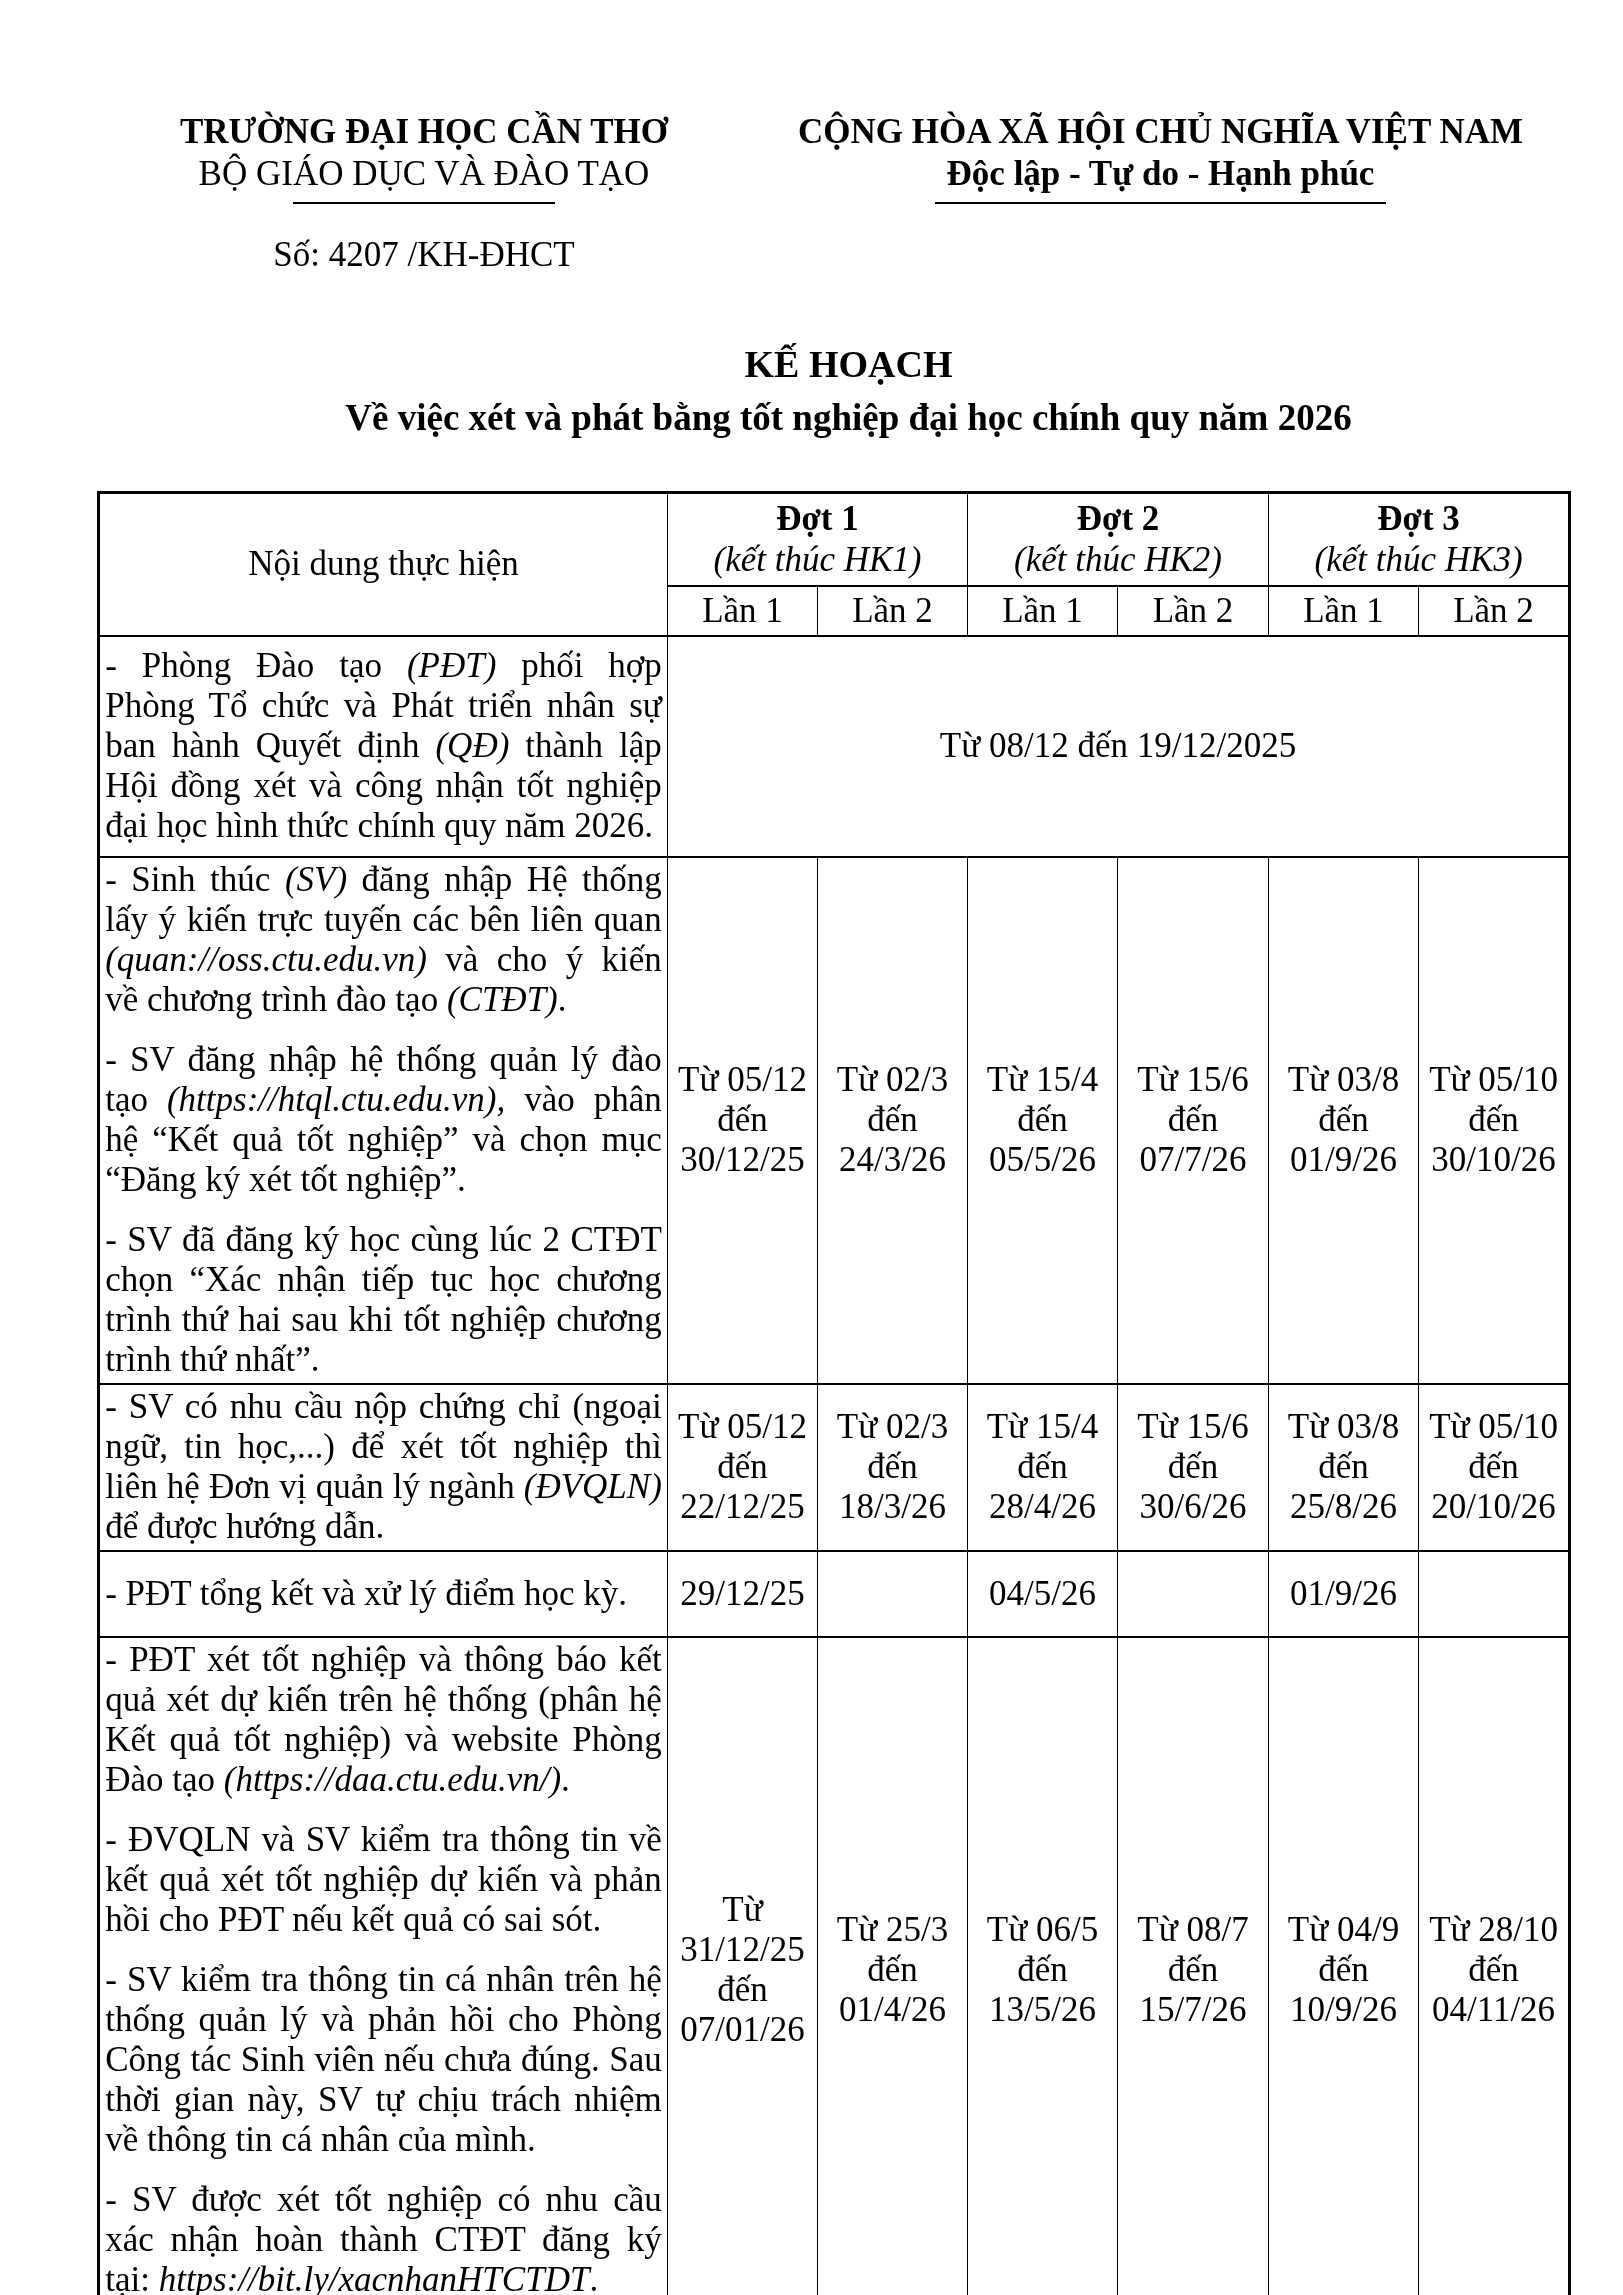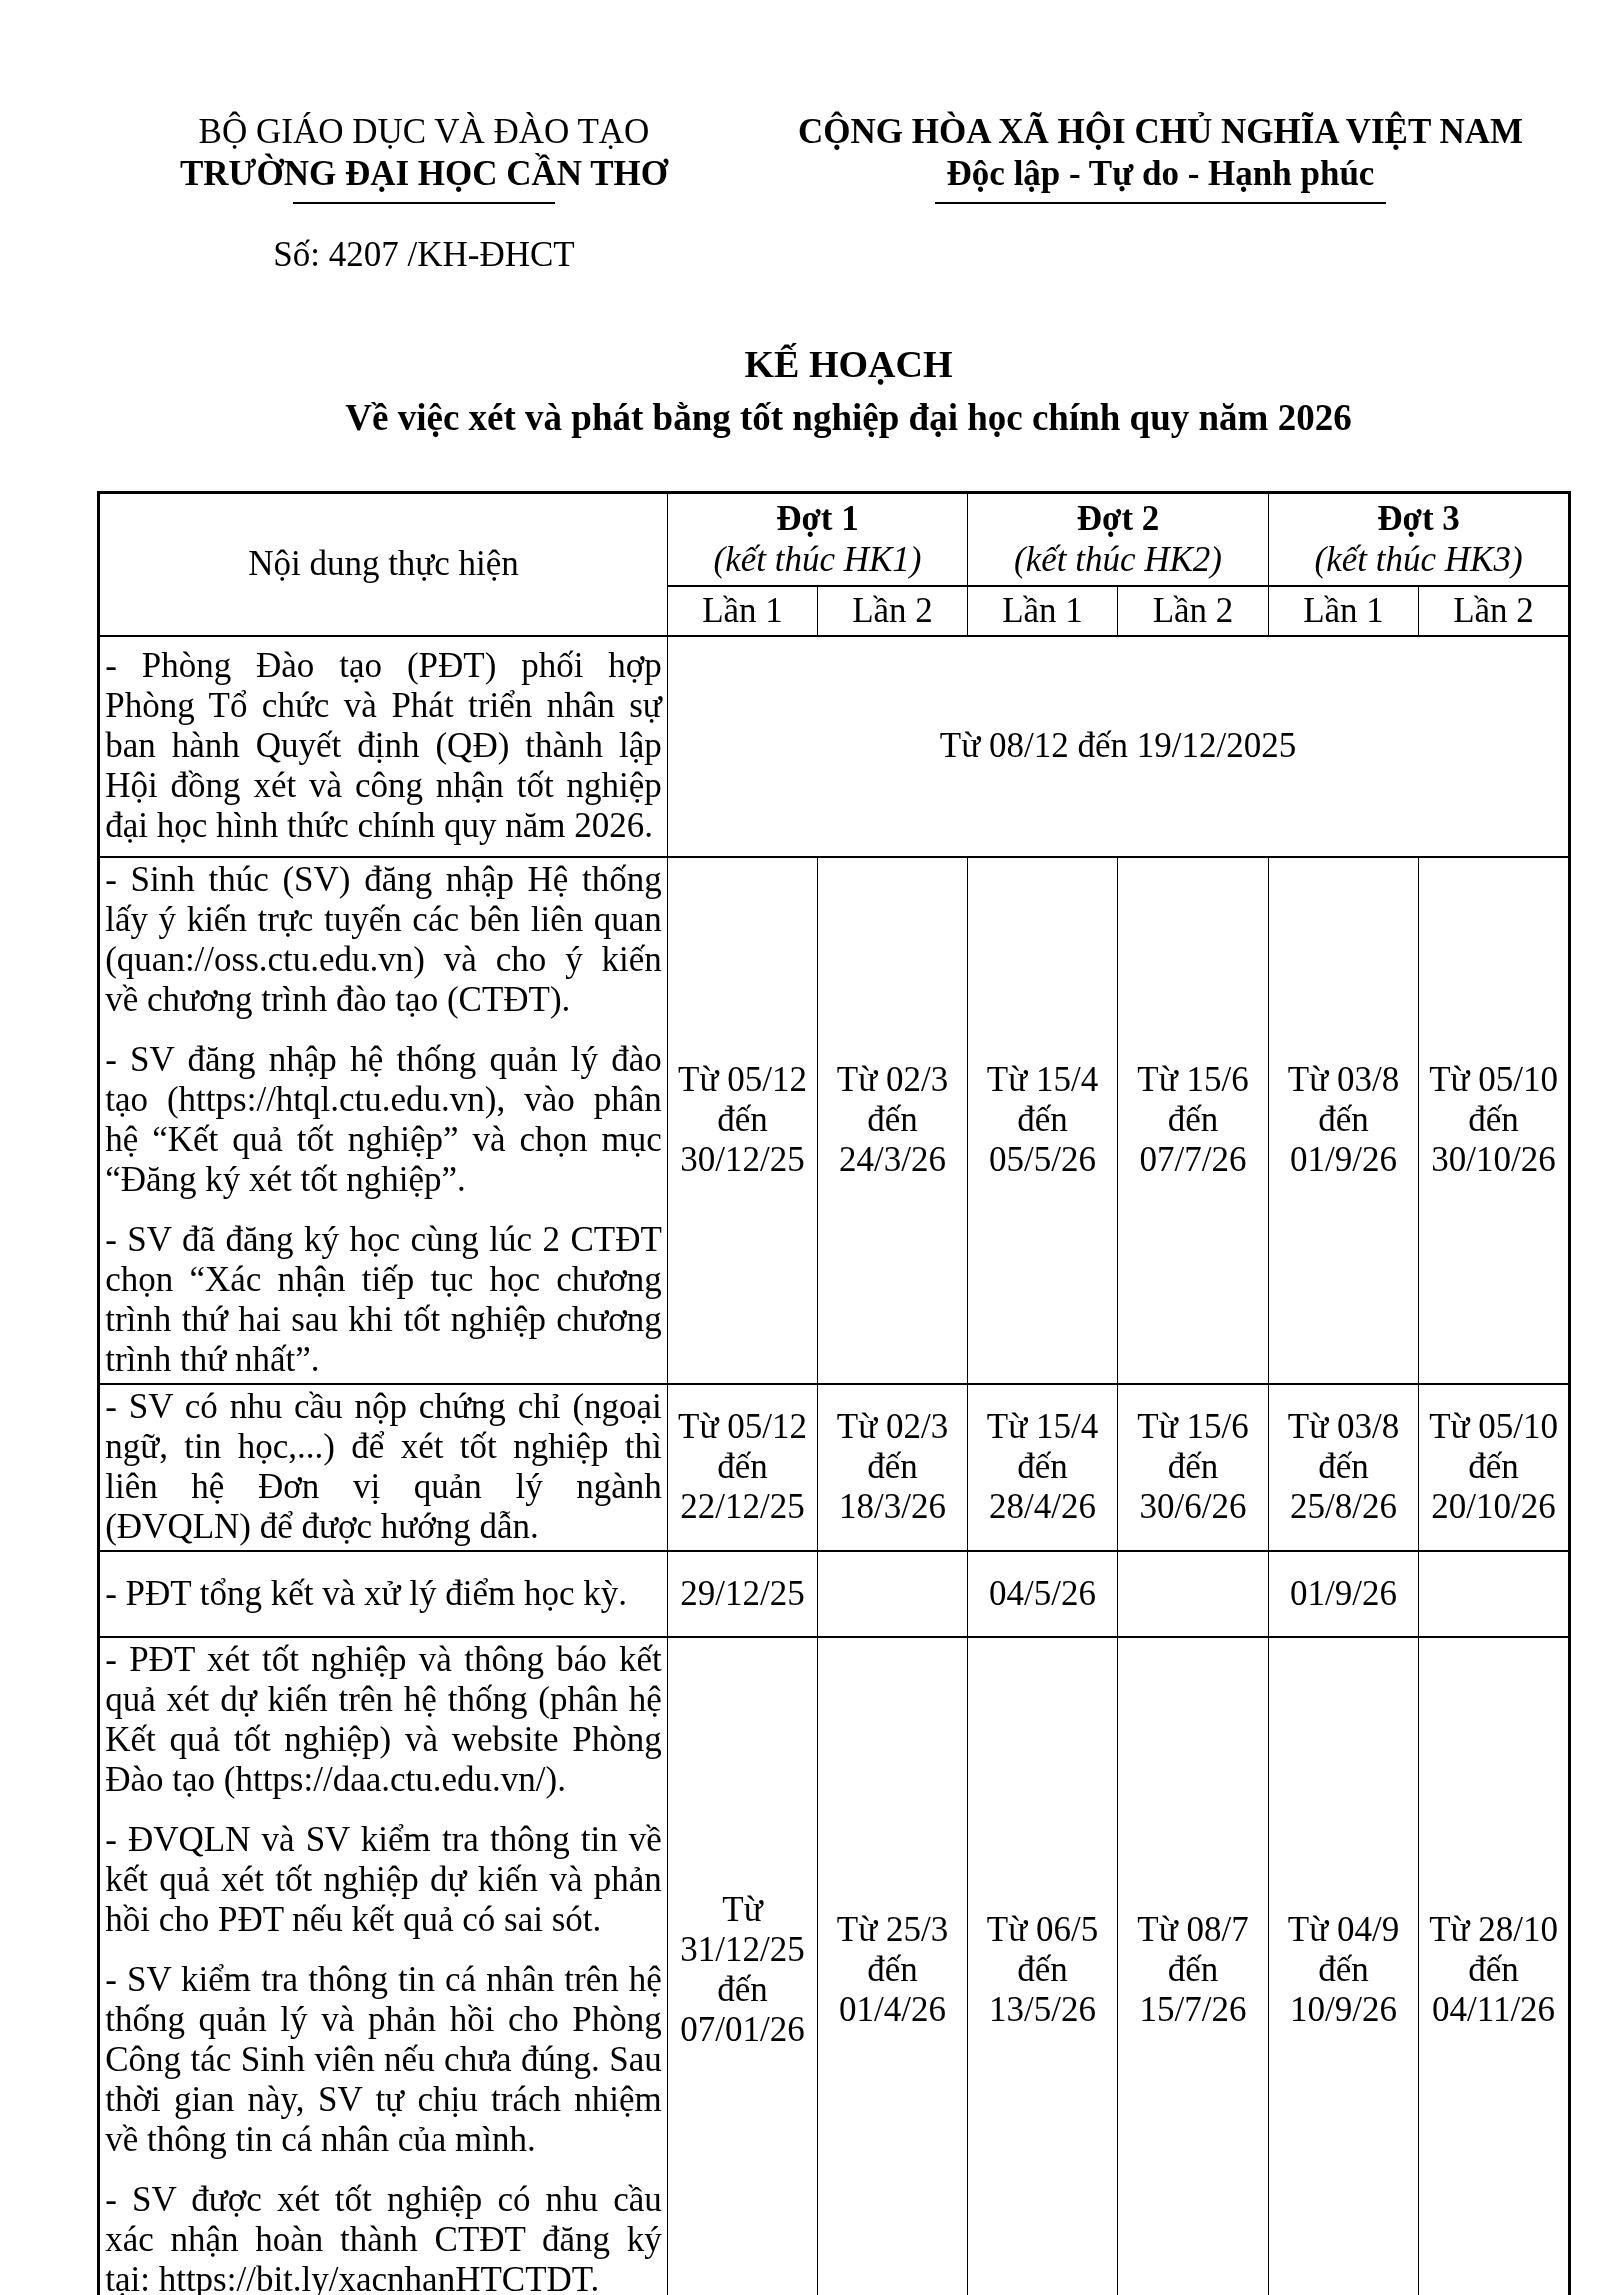--- a/index.html
+++ b/index.html
@@ -61,39 +61,39 @@
   .th-attempt { font-weight:bold; text-align:center; vertical-align:middle; }
 
   .content-cell {
     text-align:justify;
     vertical-align:middle;
     padding:6.5px 13px 6.5px 10.5px;
     line-height:40px;
   }
   .content-cell p { margin:0; }
   .content-cell p + p { margin-top:20px; }
-  .it { }
+  .it { font-style:italic; }
 
   .date-cell {
     text-align:center;
     vertical-align:middle;
     white-space:pre-line;
     line-height:40px;
     padding:2.6px 2.6px;
   }
 </style>
 </head>
 <body>
 
 <div class="page">
 
   <div class="doc-header">
     <div class="header-col left">
+      <div class="h-line bold">TRƯỜNG ĐẠI HỌC CẦN THƠ</div>
       <div class="h-line">BỘ GIÁO DỤC VÀ ĐÀO TẠO</div>
-      <div class="h-line bold">TRƯỜNG ĐẠI HỌC CẦN THƠ</div>
       <div class="rule rule-left"></div>
       <div class="doc-number">Số: 4207 /KH-ĐHCT</div>
     </div>
     <div class="header-col right">
       <div class="h-line bold">CỘNG HÒA XÃ HỘI CHỦ NGHĨA VIỆT NAM</div>
       <div class="h-line bold">Độc lập - Tự do - Hạnh phúc</div>
       <div class="rule rule-right"></div>
     </div>
   </div>
 

